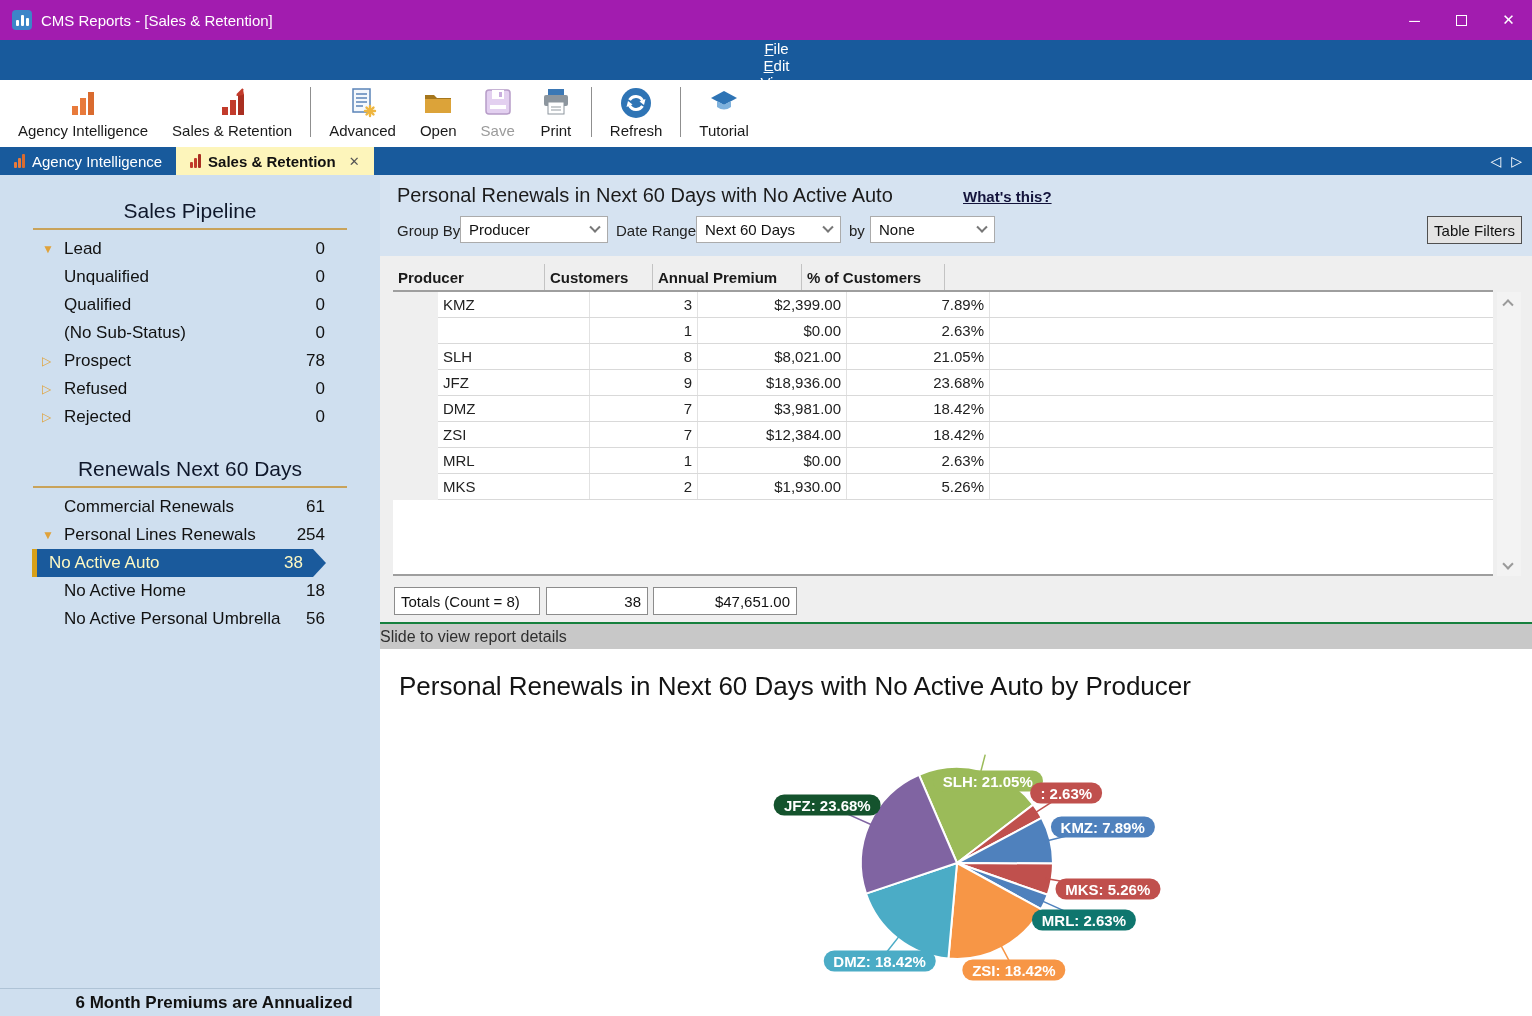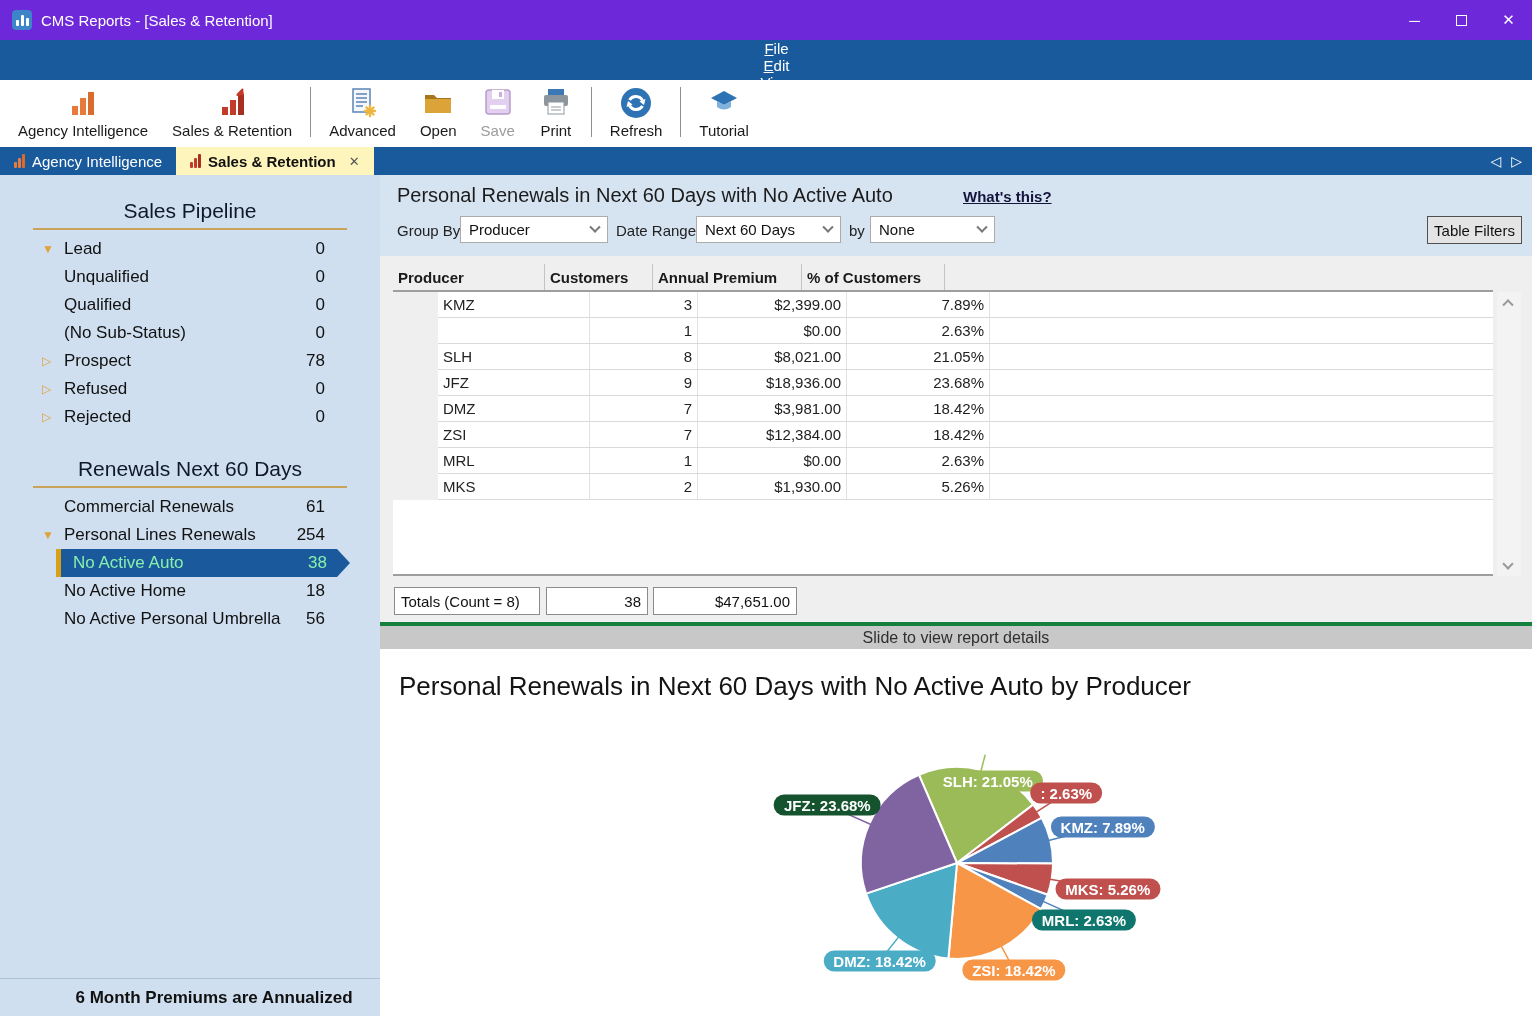--- a/index.html
+++ b/index.html
@@ -1,20 +1,20 @@
 <!DOCTYPE html>
 <html><head>
 <meta charset="utf-8">
 <style>
   * { margin:0; padding:0; box-sizing:border-box; }
   body { font-family:"Liberation Sans", sans-serif; background:#666; }
   .window { position:relative; width:1532px; height:1016px; background:#fff; overflow:hidden; outline:1px solid #4a4a4a; }
 
   
-  .titlebar { position:absolute; top:0; left:0; width:100%; height:40px; background:#6d28d9; display:flex; align-items:center; color:#fff; }
+  .titlebar { position:absolute; top:0; left:0; width:100%; height:40px; background:#a21caf; display:flex; align-items:center; color:#fff; }
   .app-icon { width:20px; height:20px; margin-left:12px; background:#3d85c8; border-radius:4px; display:flex; align-items:flex-end; justify-content:center; gap:2px; padding-bottom:4px; }
   .app-icon i { display:block; width:3px; background:#fff; border-radius:1px; }
   .titlebar .title { margin-left:9px; font-size:15px; }
   .win-btns { margin-left:auto; display:flex; height:100%; }
   .win-btn { width:47px; height:100%; display:flex; align-items:center; justify-content:center; color:#fff; font-size:15px; }
   .max-glyph { width:11px; height:11px; border:1px solid #fff; display:block; }
 
   
   .menubar { position:absolute; top:40px; left:0; width:100%; height:40px; background:#185a9c; display:flex; align-items:center; color:#fff; font-size:15px;flex-direction:column; }
   .menu-item { display:inline-block; margin-left:21px; cursor:default; }
@@ -42,25 +42,25 @@
   .tabbar-arrows { margin-left:auto; display:flex; align-items:center; gap:10px; margin-right:10px; color:#fff; font-size:14px; }
 
   
   .sidebar { position:absolute; top:175px; left:0; width:380px; height:841px; background:#cfdfef; }
   .sb-title { text-align:center; font-size:21px; color:#0f172a; margin-top:24px; }
   .sb-title.second { margin-top:26px; }
   .sb-underline { height:2px; background:#c9a35a; margin:5px 33px 5px 33px; }
   .sb-item { display:flex; align-items:center; height:28px; padding-left:42px; padding-right:55px; font-size:17px; color:#111; cursor:default; }
   .expander { width:22px; font-size:12px; color:#e0a23a; flex:none; }
   .sb-count { margin-left:auto; }
-  .sb-item.selected { background:#1a5a9c; color:#86efac; margin-left:56px; width:281px; padding:0 10px 0 9px; position:relative; }
+  .sb-item.selected { background:#1a5a9c; color:#fef9c3; margin-left:32px; width:281px; padding:0 10px 0 9px; position:relative; }
   .sb-item.selected::before { content:""; position:absolute; left:0; top:0; width:5px; height:100%; background:#d8a019; }
   .sb-item.selected::after { content:""; position:absolute; left:100%; top:0; border-top:14px solid transparent; border-bottom:14px solid transparent; border-left:13px solid #1a5a9c; }
   .sb-item.selected .sb-label { margin-left:8px; }
-  .sb-footer { position:absolute; bottom:0; left:0; width:100%; height:38px; border-top:1px solid #afc3d6; display:flex; align-items:center; justify-content:center; font-size:17px; font-weight:bold; color:#111;padding-left:48px; }
+  .sb-footer { position:absolute; bottom:0; left:0; width:100%; height:28px; border-top:1px solid #afc3d6; display:flex; align-items:center; justify-content:center; font-size:17px; font-weight:bold; color:#111;padding-left:48px; }
 
   
   .main { position:absolute; top:175px; left:380px; width:1152px; height:653px; background:#fff; }
   .report-header { position:absolute; top:0; left:0; width:100%; height:81px; background:#d6e3f1; }
   .report-title { position:absolute; left:17px; top:9px; font-size:20px; color:#1b1b1b; }
   .whats-this { position:absolute; left:583px; top:13px; font-size:15px; font-weight:bold; color:#14143c; text-decoration:underline; }
   .ctl-label { position:absolute; top:47px; font-size:15px; color:#222; }
   .select { position:absolute; top:41px; height:27px; background:#fff; border:1px solid #ababab; display:flex; align-items:center; justify-content:space-between; padding:0 8px; font-size:15px; color:#111; }
   .chev { width:8px; height:8px; border-right:2px solid #777; border-bottom:2px solid #777; transform:rotate(45deg) translate(-2px,-2px); flex:none; }
   .btn-filters { position:absolute; left:1047px; top:41px; width:95px; height:28px; background:#e4e4e4; border:1px solid #505050; font-size:15px; color:#111; display:flex; align-items:center; justify-content:center; }
@@ -79,21 +79,21 @@
   .scroll-btn span { display:block; width:8px; height:8px; border-right:2px solid #9a9a9a; border-bottom:2px solid #9a9a9a; }
   .scroll-up { top:6px; } .scroll-up span { transform:rotate(-135deg) translate(-2px,-2px); }
   .scroll-down { bottom:6px; } .scroll-down span { transform:rotate(45deg); }
 
   .totals-row { position:absolute; top:331px; left:0; width:100%; height:28px; font-size:15px; color:#111; }
   .tot-box { position:absolute; top:0; height:28px; background:#fff; border:1px solid #8c8c8c; display:flex; align-items:center; padding:0 6px; }
   .tot-1 { left:14px; width:146px; }
   .tot-2 { left:166px; width:102px; justify-content:flex-end; }
   .tot-3 { left:273px; width:144px; justify-content:flex-end; }
 
-  .splitter { position:absolute; top:447px; left:0; width:100%; height:27px; background:#c8c8c8; border-top:4px solid #15803d; display:flex; align-items:center; justify-content:center; font-size:16px; color:#2f2f2f; }
+  .splitter { position:absolute; top:447px; left:0; width:100%; height:27px; background:#c8c8c8; border-top:2px solid #15803d; display:flex; align-items:center; justify-content:flex-start; font-size:16px; color:#2f2f2f; }
 
   .chart-region { position:absolute; top:474px; left:0; width:100%; height:367px; background:#fff; }
   .chart-title { position:absolute; left:19px; top:22px; font-size:26px; color:#141414; }
   .chart-svg { position:absolute; top:0; left:0; }
   .pie-labels { position:absolute; top:0; left:0; width:100%; height:100%; pointer-events:none; }
   .pill { position:absolute; transform:translate(-50%,-50%); color:#fff; font-size:15px; font-weight:bold; padding:2px 10px; border-radius:12px; white-space:nowrap; }
 </style>
 </head>
 <body>
 

